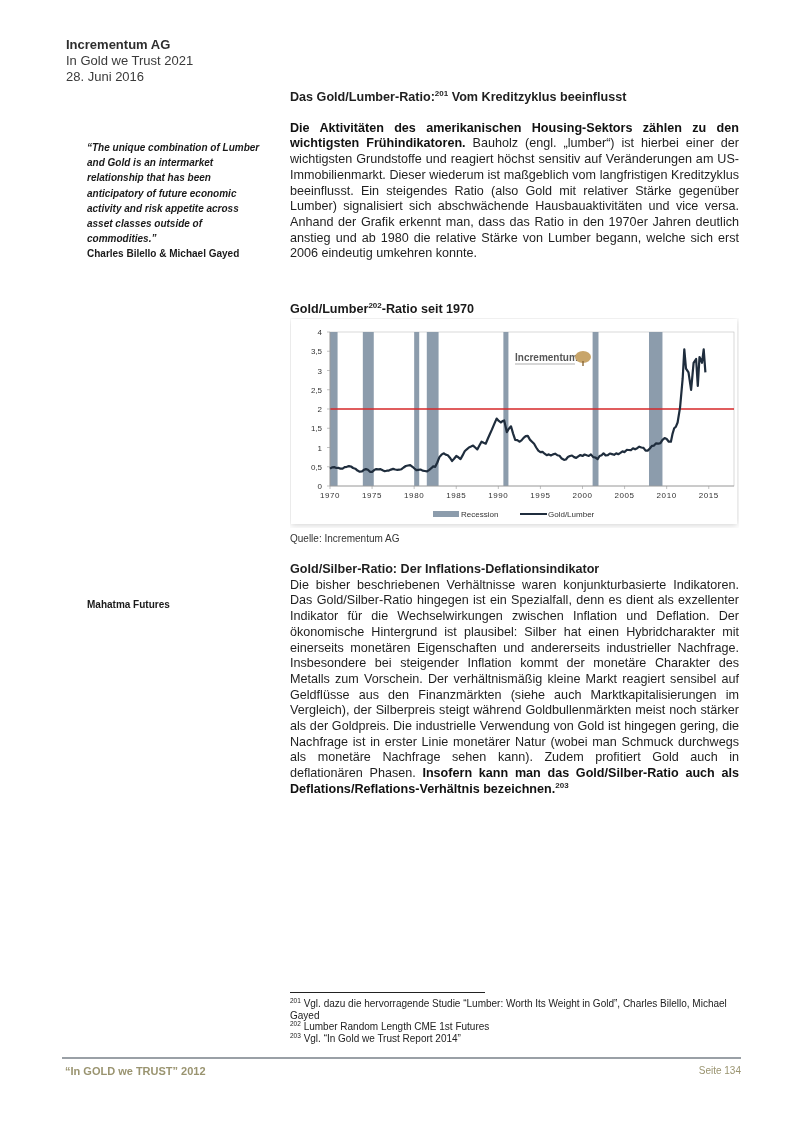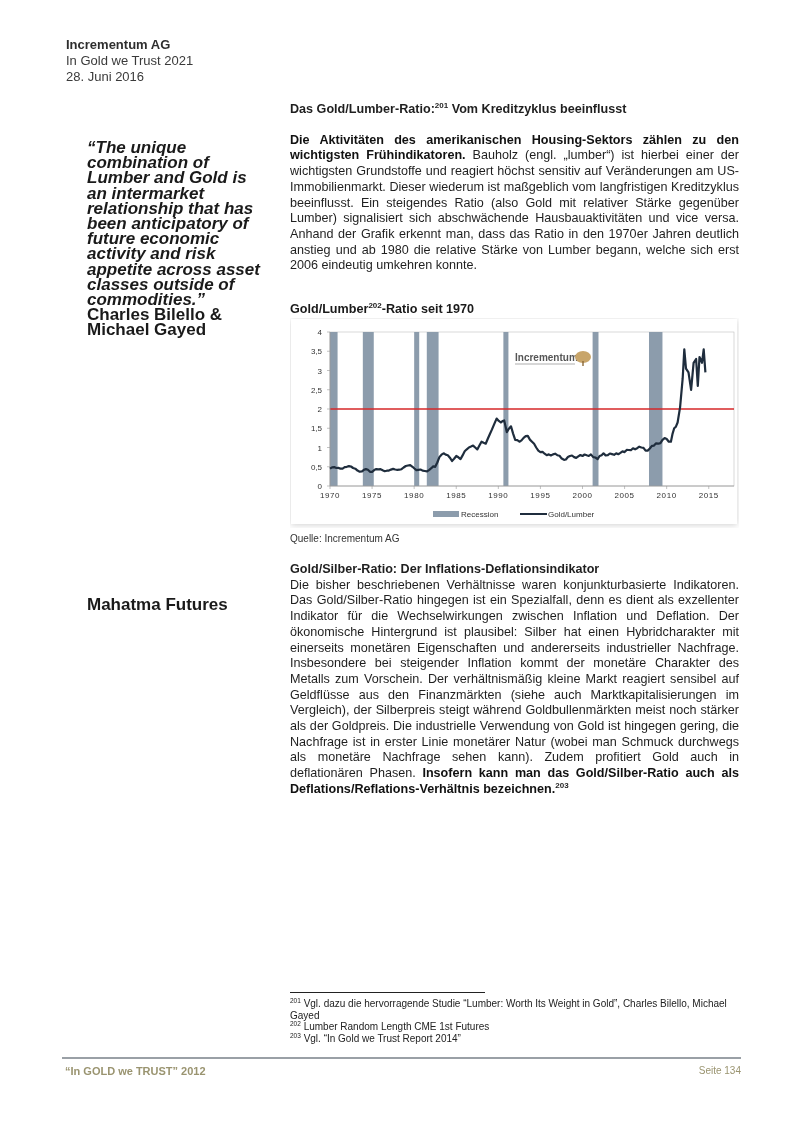--- a/index.html
+++ b/index.html
@@ -1,20 +1,20 @@
 <!DOCTYPE html>
 <html><head>
 <meta charset="utf-8">
 <style>
   html, body { margin:0; padding:0; background:#ffffff; }
   body { width:795px; height:1125px; position:relative; overflow:hidden;
          font-family:"Liberation Sans", sans-serif; color:#1a1a1a; }
   .hdr { position:absolute; left:66px; top:37px; font-size:13px; line-height:16px; color:#3a3a3a; }
   .hdr .co { font-weight:bold; color:#2e2e2e; }
-  .side { position:absolute; left:87px; width:180px; font-size:17px; line-height:15.2px;
+  .side { position:absolute; left:87px; width:180px; font-size:10px; line-height:15.2px;
           font-weight:bold; color:#1a1a1a; }
   .side .q { font-style:italic; }
   .main { position:absolute; left:290px; width:449px; font-size:12.6px; line-height:15.7px;
           text-align:justify; color:#1f1f1f; }
   .main b { color:#111; }
   sup { font-size:8px; line-height:0; vertical-align:super; }
   .h1 { font-weight:bold; font-size:12.6px; }
   .chart-title { position:absolute; left:290px; top:302px; font-weight:bold; font-size:12.6px; }
   .chart-wrap { position:absolute; left:290px; top:318px; width:449px; height:210px; }
   .source { position:absolute; left:290px; top:533px; font-size:10px; color:#333; }
@@ -37,21 +37,21 @@
 
 <div class="side" style="top:140px;">
   <div class="q">“The unique combination of Lumber and Gold is an intermarket relationship that has been anticipatory of future economic activity and risk appetite across asset classes outside of commodities.”</div>
   <div>Charles Bilello &amp; Michael Gayed</div>
 </div>
 
 <div class="side" style="top:597px;">
   <div>Mahatma Futures</div>
 </div>
 
-<div class="main" style="top:102px;">
+<div class="main" style="top:90px;">
   <div class="h1">
     <span>Das Gold/Lumber-Ratio:</span><sup>201</sup><span> Vom Kreditzyklus beeinflusst</span>
   </div>
   <div style="height:15px"></div>
   <p style="margin:0"><b>Die Aktivitäten des amerikanischen Housing-Sektors zählen zu den wichtigsten Frühindikatoren.</b><span> Bauholz (engl. „lumber“) ist hierbei einer der wichtigsten Grundstoffe und reagiert höchst sensitiv auf Veränderungen am US-Immobilienmarkt. Dieser wiederum ist maßgeblich vom langfristigen Kreditzyklus beeinflusst. Ein steigendes Ratio (also Gold mit relativer Stärke gegenüber Lumber) signalisiert sich abschwächende Hausbauaktivitäten und vice versa. Anhand der Grafik erkennt man, dass das Ratio in den 1970er Jahren deutlich anstieg und ab 1980 die relative Stärke von Lumber begann, welche sich erst 2006 eindeutig umkehren konnte.</span></p>
 </div>
 
 <div class="chart-title">
   <span>Gold/Lumber</span><sup>202</sup><span>-Ratio seit 1970</span>
 </div>

